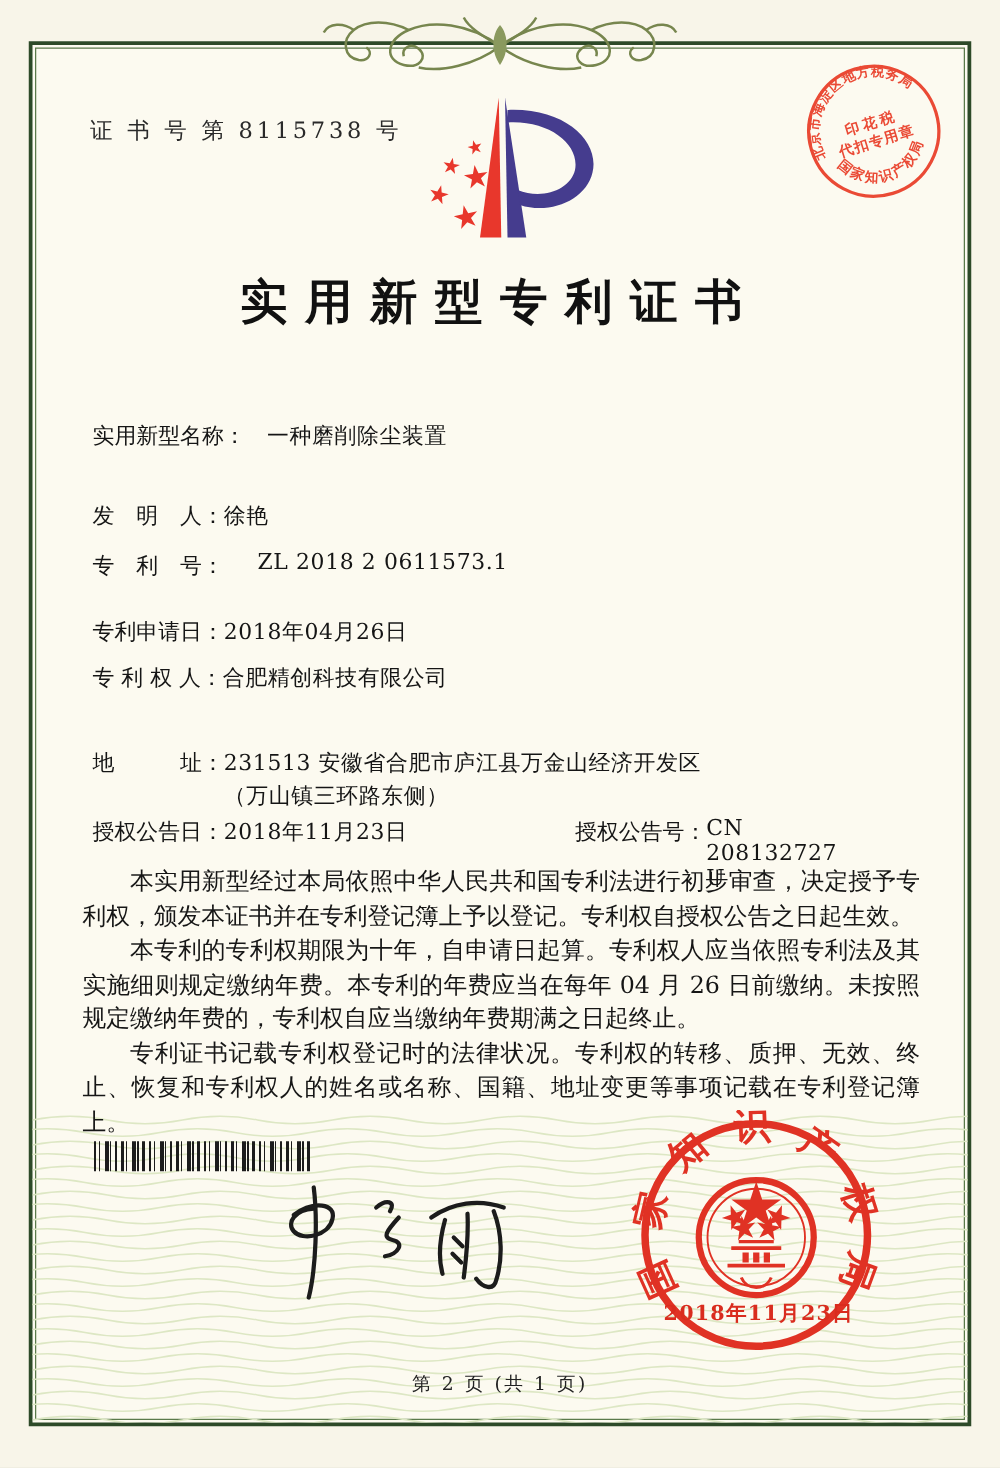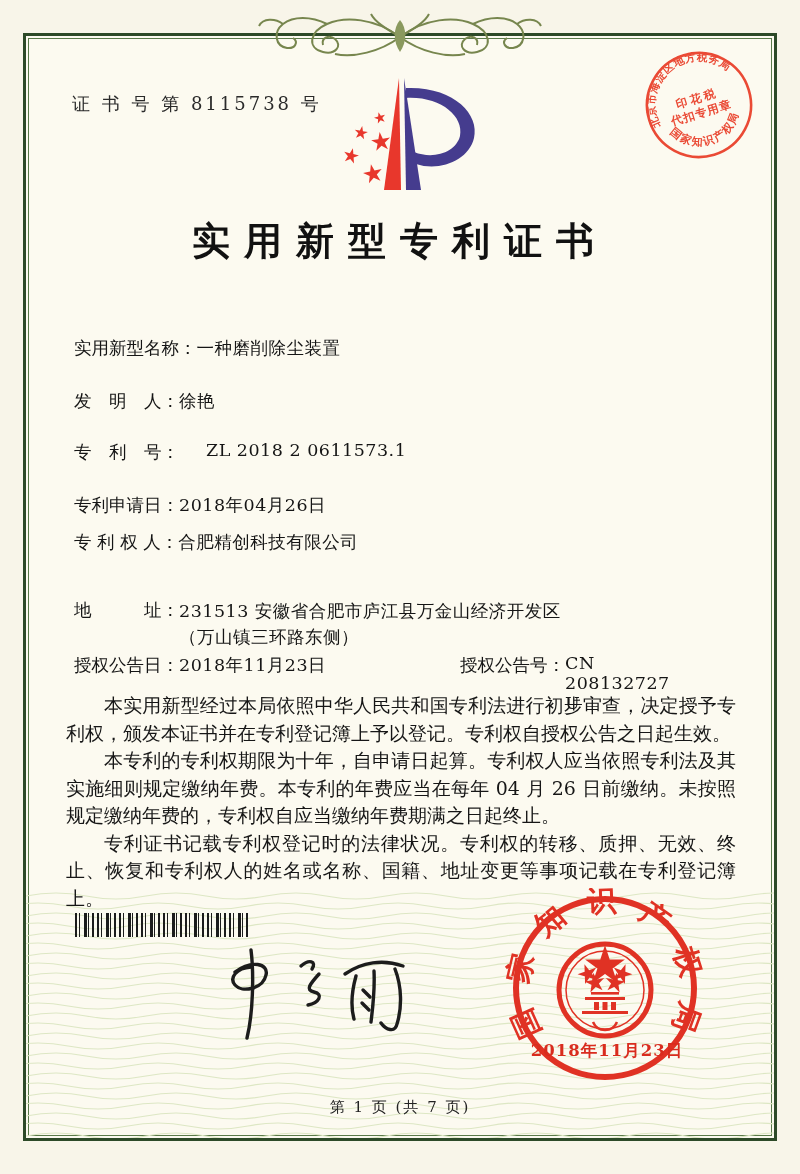--- a/index.html
+++ b/index.html
@@ -25,21 +25,21 @@
   .logo { position:absolute; left:328px; top:76px; width:168px; height:122px; z-index:2; }
   .tax-stamp { position:absolute; left:638px; top:44px; width:122px; height:122px; z-index:2; transform:rotate(-17deg); }
   .title {
     position:absolute; left:0; top:216px; width:800px; text-align:center;
     font-size:38px; font-weight:bold; letter-spacing:14px; color:#111; z-index:2;
   }
   .fields { position:absolute; left:74px; top:330px; width:660px; z-index:2; font-size:17.5px; }
   .frow { position:absolute; left:0; display:flex; align-items:flex-start; }
   .flabel { white-space:pre; color:#151515; }
   .fvalue { color:#151515; letter-spacing:0.5px; }
-  .r1 { top:6px; } .r2 { top:59px; } .r3 { top:110px;gap:27px; } .r4 { top:163px; }
+  .r1 { top:6px;gap:17px; } .r2 { top:70px; } .r3 { top:110px;gap:27px; } .r4 { top:163px; }
   .r5 { top:200px;justify-content:center; } .r6 { top:268px; } .r7 { top:323px; }
   .addr-val { width:400px; line-height:26px; }
   .grant-no { position:absolute; left:386px; top:0; display:flex; }
   .body-text {
     position:absolute; left:66px; top:692px; width:670px; z-index:2;
     font-size:19px; line-height:27.5px; text-align:justify; color:#161616;
   }
   .body-text p { text-indent:2em; margin:0; }
   .barcode {
     position:absolute; left:75px; top:913px; width:174px; height:24px; z-index:2;
@@ -237,15 +237,15 @@
       <rect x="-20" y="9" width="40" height="3" stroke="none"></rect>
       <rect x="-11" y="14" width="5" height="8" stroke="none"></rect>
       <rect x="-2.5" y="14" width="5" height="8" stroke="none"></rect>
       <rect x="6" y="14" width="5" height="8" stroke="none"></rect>
       <rect x="-23" y="23" width="46" height="3" stroke="none"></rect>
       <path d="M -12 34 A 13 13 0 0 0 12 34" fill="none" stroke-width="2.5"></path>
     </g>
     <text x="2" y="68" text-anchor="middle" font-size="16.5" font-weight="bold" fill="#d92c1e" letter-spacing="1">2018年11月23日</text>
   </svg>
 
-  <div class="footer">第 1 页 (共 7 页)</div>
+  <div class="footer">第 2 页 (共 1 页)</div>
 
 </div>
 
 </body></html>

